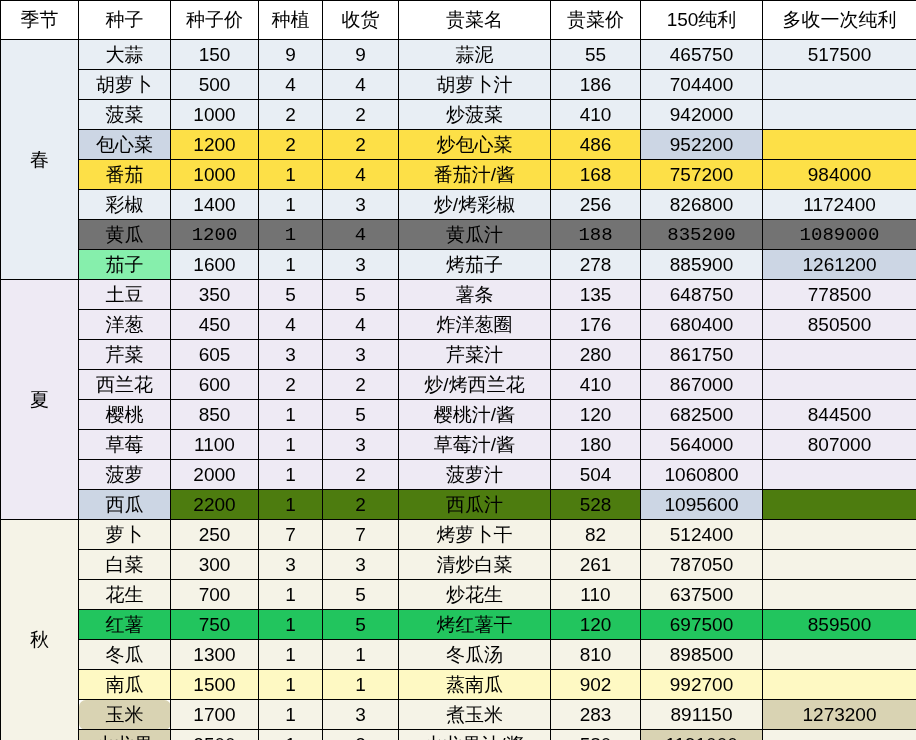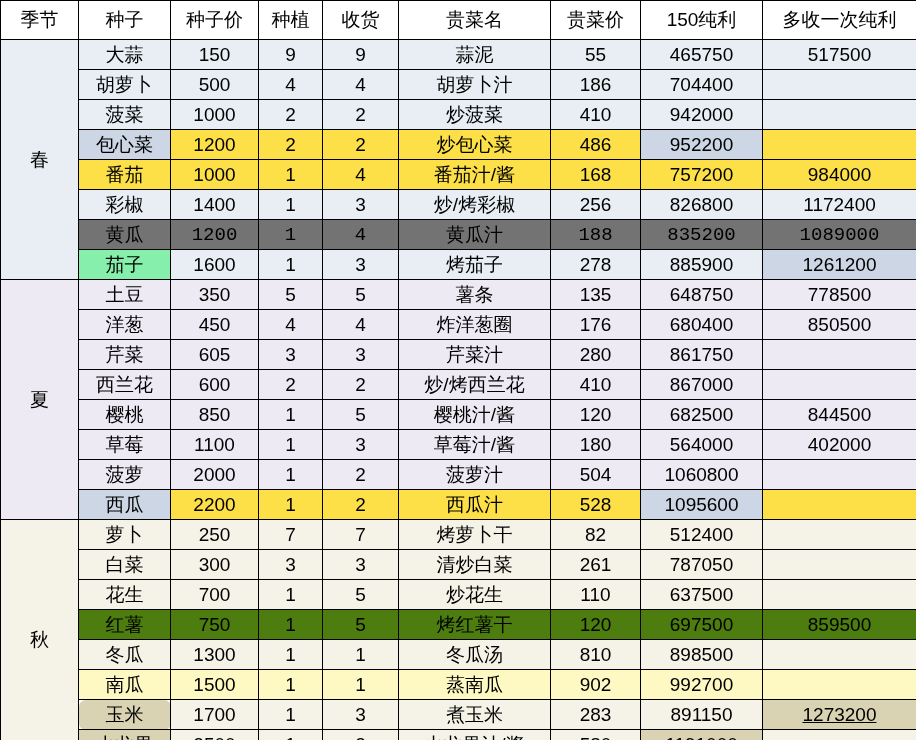--- a/index.html
+++ b/index.html
@@ -213,33 +213,33 @@
         <td>844500</td>
       </tr>
       <tr style="background: rgb(238, 234, 244);">
         <td>草莓</td>
         <td>1100</td>
         <td>1</td>
         <td>3</td>
         <td>草莓汁/酱</td>
         <td>180</td>
         <td>564000</td>
-        <td>402000</td>
+        <td>807000</td>
       </tr>
       <tr style="background: rgb(238, 234, 244);">
         <td>菠萝</td>
         <td>2000</td>
         <td>1</td>
         <td>2</td>
         <td>菠萝汁</td>
         <td>504</td>
         <td>1060800</td>
         <td></td>
       </tr>
-      <tr style="background: #fde047;">
+      <tr style="background: #4d7c0f;">
         <td style="background: rgb(204, 214, 228);">西瓜</td>
         <td>2200</td>
         <td>1</td>
         <td>2</td>
         <td>西瓜汁</td>
         <td>528</td>
         <td style="background: rgb(204, 214, 228);">1095600</td>
         <td></td>
       </tr>
       <tr style="background: rgb(245, 243, 231);">
@@ -266,21 +266,21 @@
       <tr style="background: rgb(245, 243, 231); margin-top: 16px;">
         <td>花生</td>
         <td>700</td>
         <td>1</td>
         <td>5</td>
         <td>炒花生</td>
         <td>110</td>
         <td>637500</td>
         <td></td>
       </tr>
-      <tr style="background: #4d7c0f;">
+      <tr style="background: #22c55e;">
         <td>红薯</td>
         <td>750</td>
         <td>1</td>
         <td>5</td>
         <td>烤红薯干</td>
         <td>120</td>
         <td>697500</td>
         <td>859500</td>
       </tr>
       <tr style="background: rgb(245, 243, 231);">
@@ -304,21 +304,21 @@
         <td></td>
       </tr>
       <tr style="background: rgb(245, 243, 231);">
         <td style="background: rgb(217, 211, 179); border-radius: 7px;">玉米</td>
         <td>1700</td>
         <td>1</td>
         <td>3</td>
         <td>煮玉米</td>
         <td>283</td>
         <td>891150</td>
-        <td style="background: rgb(217, 211, 179); text-decoration: underline;">1273200</td>
+        <td style="background: rgb(217, 211, 179);">1273200</td>
       </tr>
       <tr style="background: rgb(245, 243, 231);">
         <td style="background: rgb(217, 211, 179);">火龙果</td>
         <td>2500</td>
         <td>1</td>
         <td>2</td>
         <td>火龙果汁/酱</td>
         <td>580</td>
         <td style="background: rgb(217, 211, 179);">1191000</td>
         <td></td>

